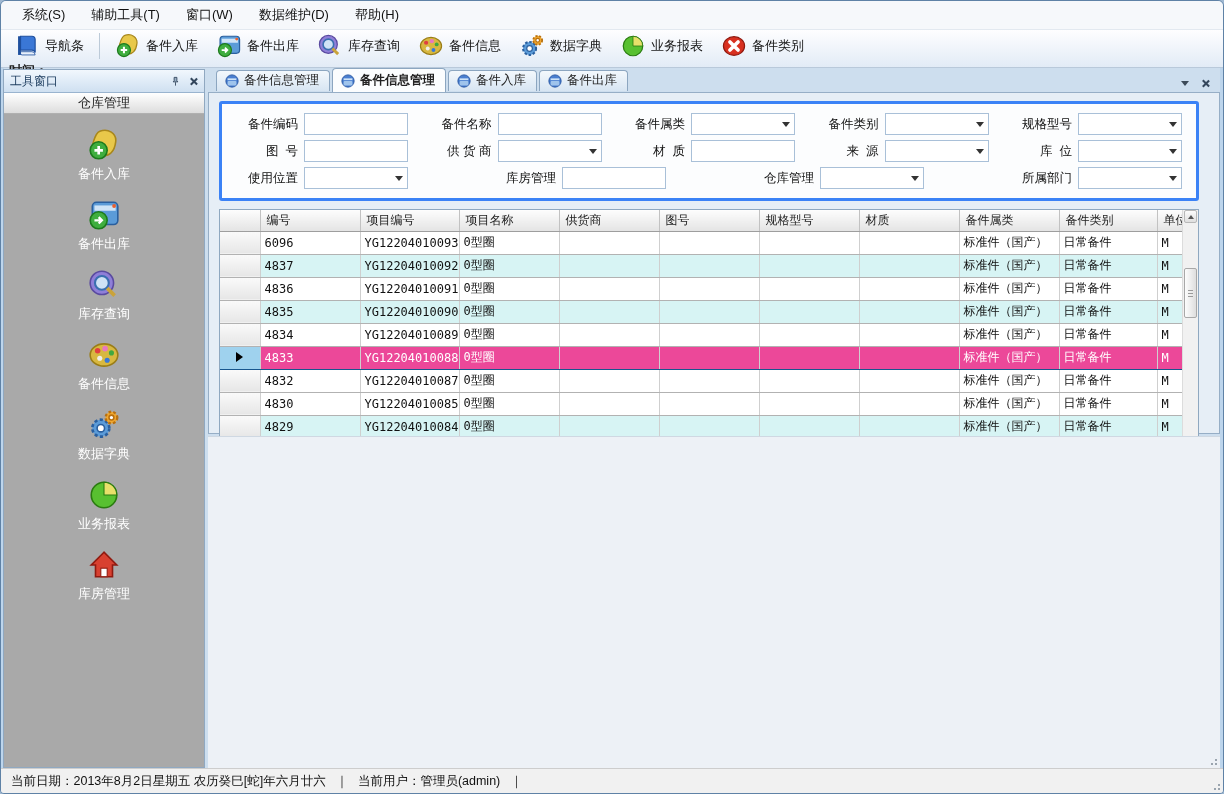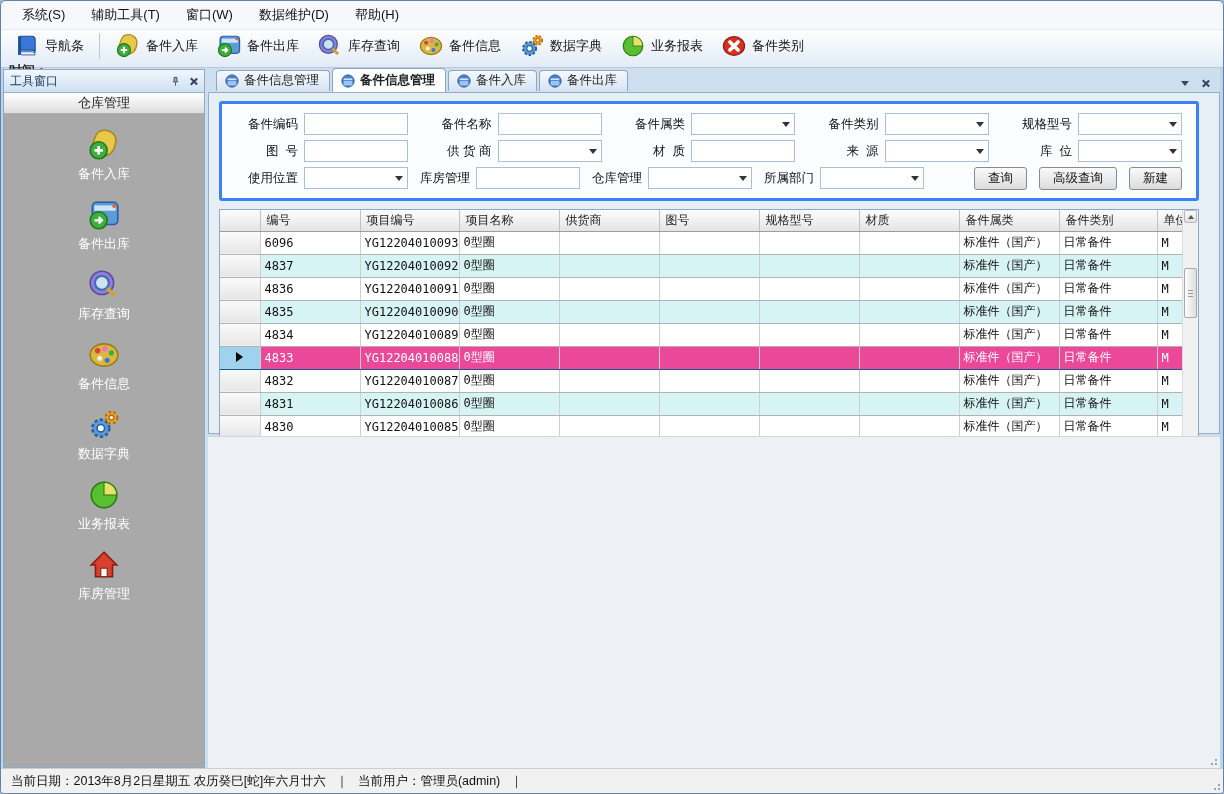--- a/index.html
+++ b/index.html
@@ -451,25 +451,20 @@
                 <div class="f-select">
                   <span class="sel-arrow"></span>
                 </div>
               </div>
               <div class="f-group">
                 <label class="f-label">所属部门</label>
                 <div class="f-select">
                   <span class="sel-arrow"></span>
                 </div>
               </div>
-              <div class="f-buttons">
-                <button class="qbtn">查询</button>
-                <button class="qbtn">高级查询</button>
-                <button class="qbtn">新建</button>
-              </div>
             </div>
           </div>
 
         <div class="gridwrap">
           <table id="grid-table">
               <colgroup>
                 <col style="width: 40px;">
                 <col style="width: 100px;">
                 <col style="width: 99px;">
                 <col style="width: 100px;">
@@ -581,33 +576,20 @@
                   <td>YG12204010087</td>
                   <td>0型圈</td>
                   <td></td>
                   <td></td>
                   <td></td>
                   <td></td>
                   <td>标准件（国产）</td>
                   <td>日常备件</td>
                   <td>M</td>
                 </tr>
-                <tr class="alt">
-                  <td class="selcell"></td>
-                  <td>4831</td>
-                  <td>YG12204010086</td>
-                  <td>0型圈</td>
-                  <td></td>
-                  <td></td>
-                  <td></td>
-                  <td></td>
-                  <td>标准件（国产）</td>
-                  <td>日常备件</td>
-                  <td>M</td>
-                </tr>
                 <tr>
                   <td class="selcell"></td>
                   <td>4830</td>
                   <td>YG12204010085</td>
                   <td>0型圈</td>
                   <td></td>
                   <td></td>
                   <td></td>
                   <td></td>
                   <td>标准件（国产）</td>

